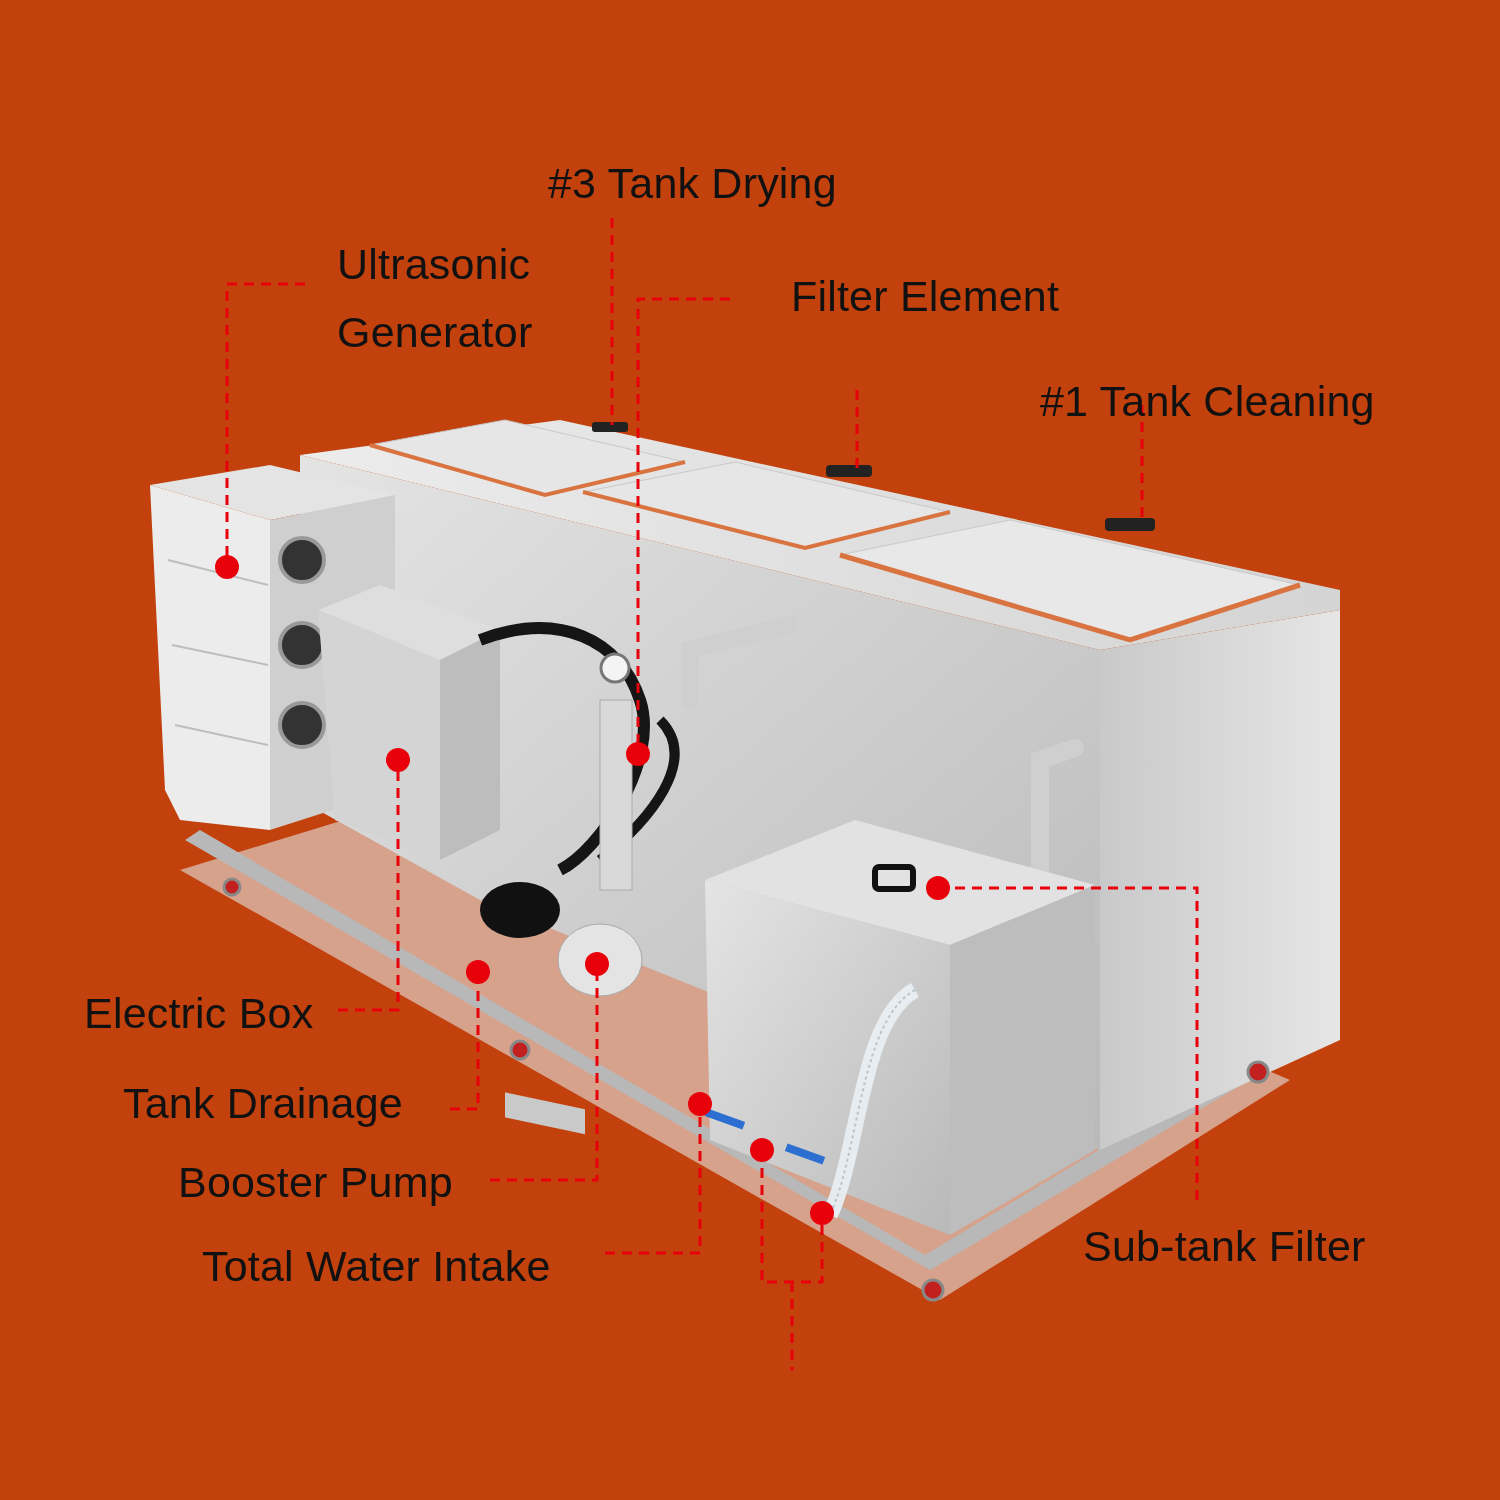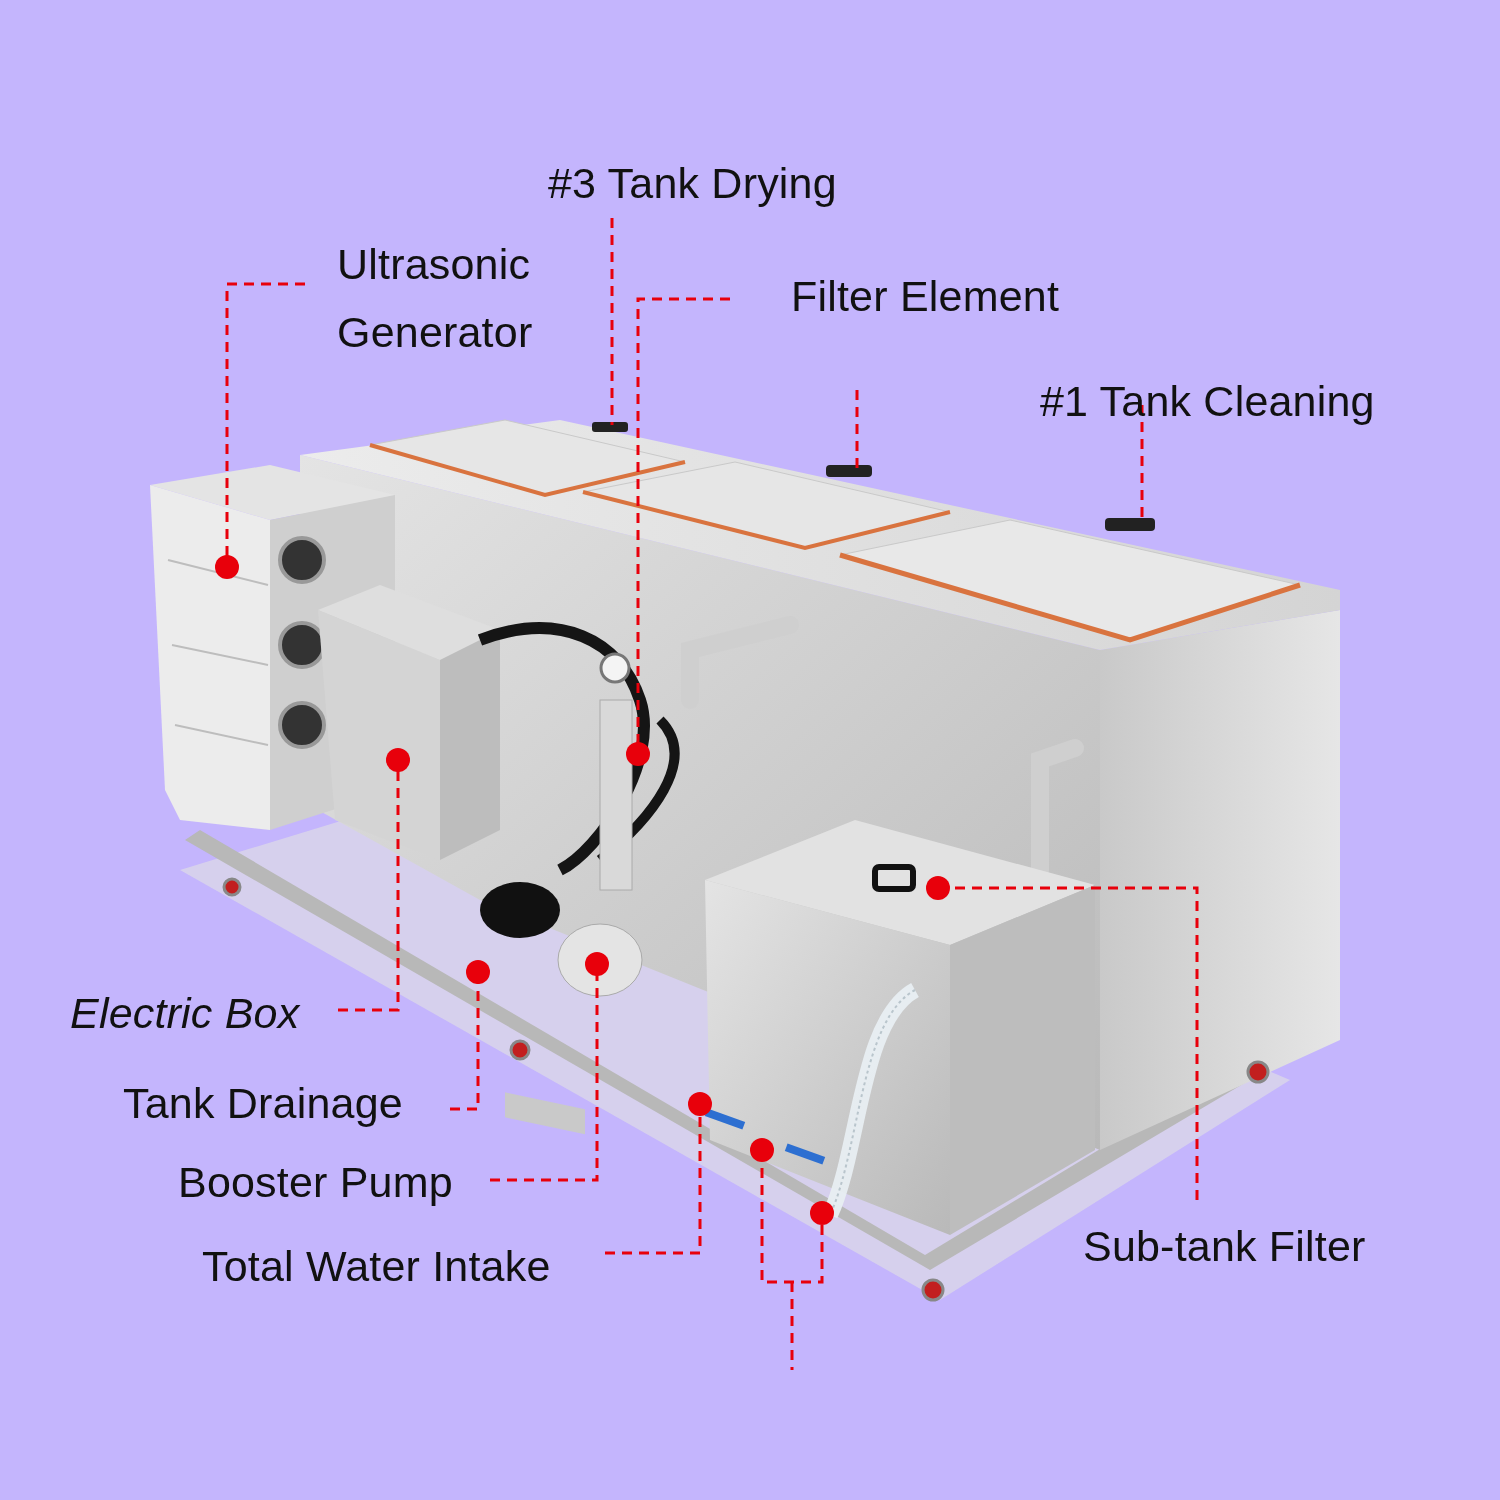--- a/index.html
+++ b/index.html
@@ -1,16 +1,16 @@
 <!DOCTYPE html>
 <html><head>
 <meta charset="utf-8">
 <style>
   html, body { margin: 0; padding: 0; background: #ffffff; }
-  #stage { position: relative; width: 1500px; height: 1500px; overflow: hidden; background: #c4b5fd; font-family: "Liberation Sans", sans-serif; }
+  #stage { position: relative; width: 1500px; height: 1500px; overflow: hidden; background: #c2410c; font-family: "Liberation Sans", sans-serif; }
   svg#machine { position: absolute; left: 0; top: 0; }
   .label { position: absolute; color: #111; font-size: 43px; line-height: 1.25; white-space: nowrap; letter-spacing: 0.2px; }
   .dot { position: absolute; width: 24px; height: 24px; margin-left: -12px; margin-top: -12px; border-radius: 50%; background: #e8000b; }
 </style>
 </head>
 <body>
 
 <div id="stage">
 
   <svg id="machine" width="1500" height="1500" viewBox="0 0 1500 1500">
@@ -134,18 +134,18 @@
   <div class="dot" style="left:700px; top:1104px;"></div>
   <div class="dot" style="left:762px; top:1150px;"></div>
   <div class="dot" style="left:822px; top:1213px;"></div>
   <div class="dot" style="left:938px; top:888px;"></div>
 
   <div class="label" style="left:548px; top:157px;">#3 Tank Drying</div>
   <div class="label" style="left:337px; top:238px;">Ultrasonic</div>
   <div class="label" style="left:337px; top:306px;">Generator</div>
   <div class="label" style="left:747px; top:270px;margin-left:44px;">Filter Element</div>
   <div class="label" style="left:1040px; top:348px;margin-top:27px;">#1 Tank Cleaning</div>
-  <div class="label" style="left:70px; top:987px;font-style:italic;">Electric Box</div>
+  <div class="label" style="left:84px; top:987px;">Electric Box</div>
   <div class="label" style="left:123px; top:1077px;">Tank Drainage</div>
   <div class="label" style="left:178px; top:1156px;">Booster Pump</div>
   <div class="label" style="left:202px; top:1204px;margin-top:36px;">Total Water Intake</div>
   <div class="label" style="left:1083px; top:1220px;">Sub-tank Filter</div>
 </div>
 
 </body></html>

